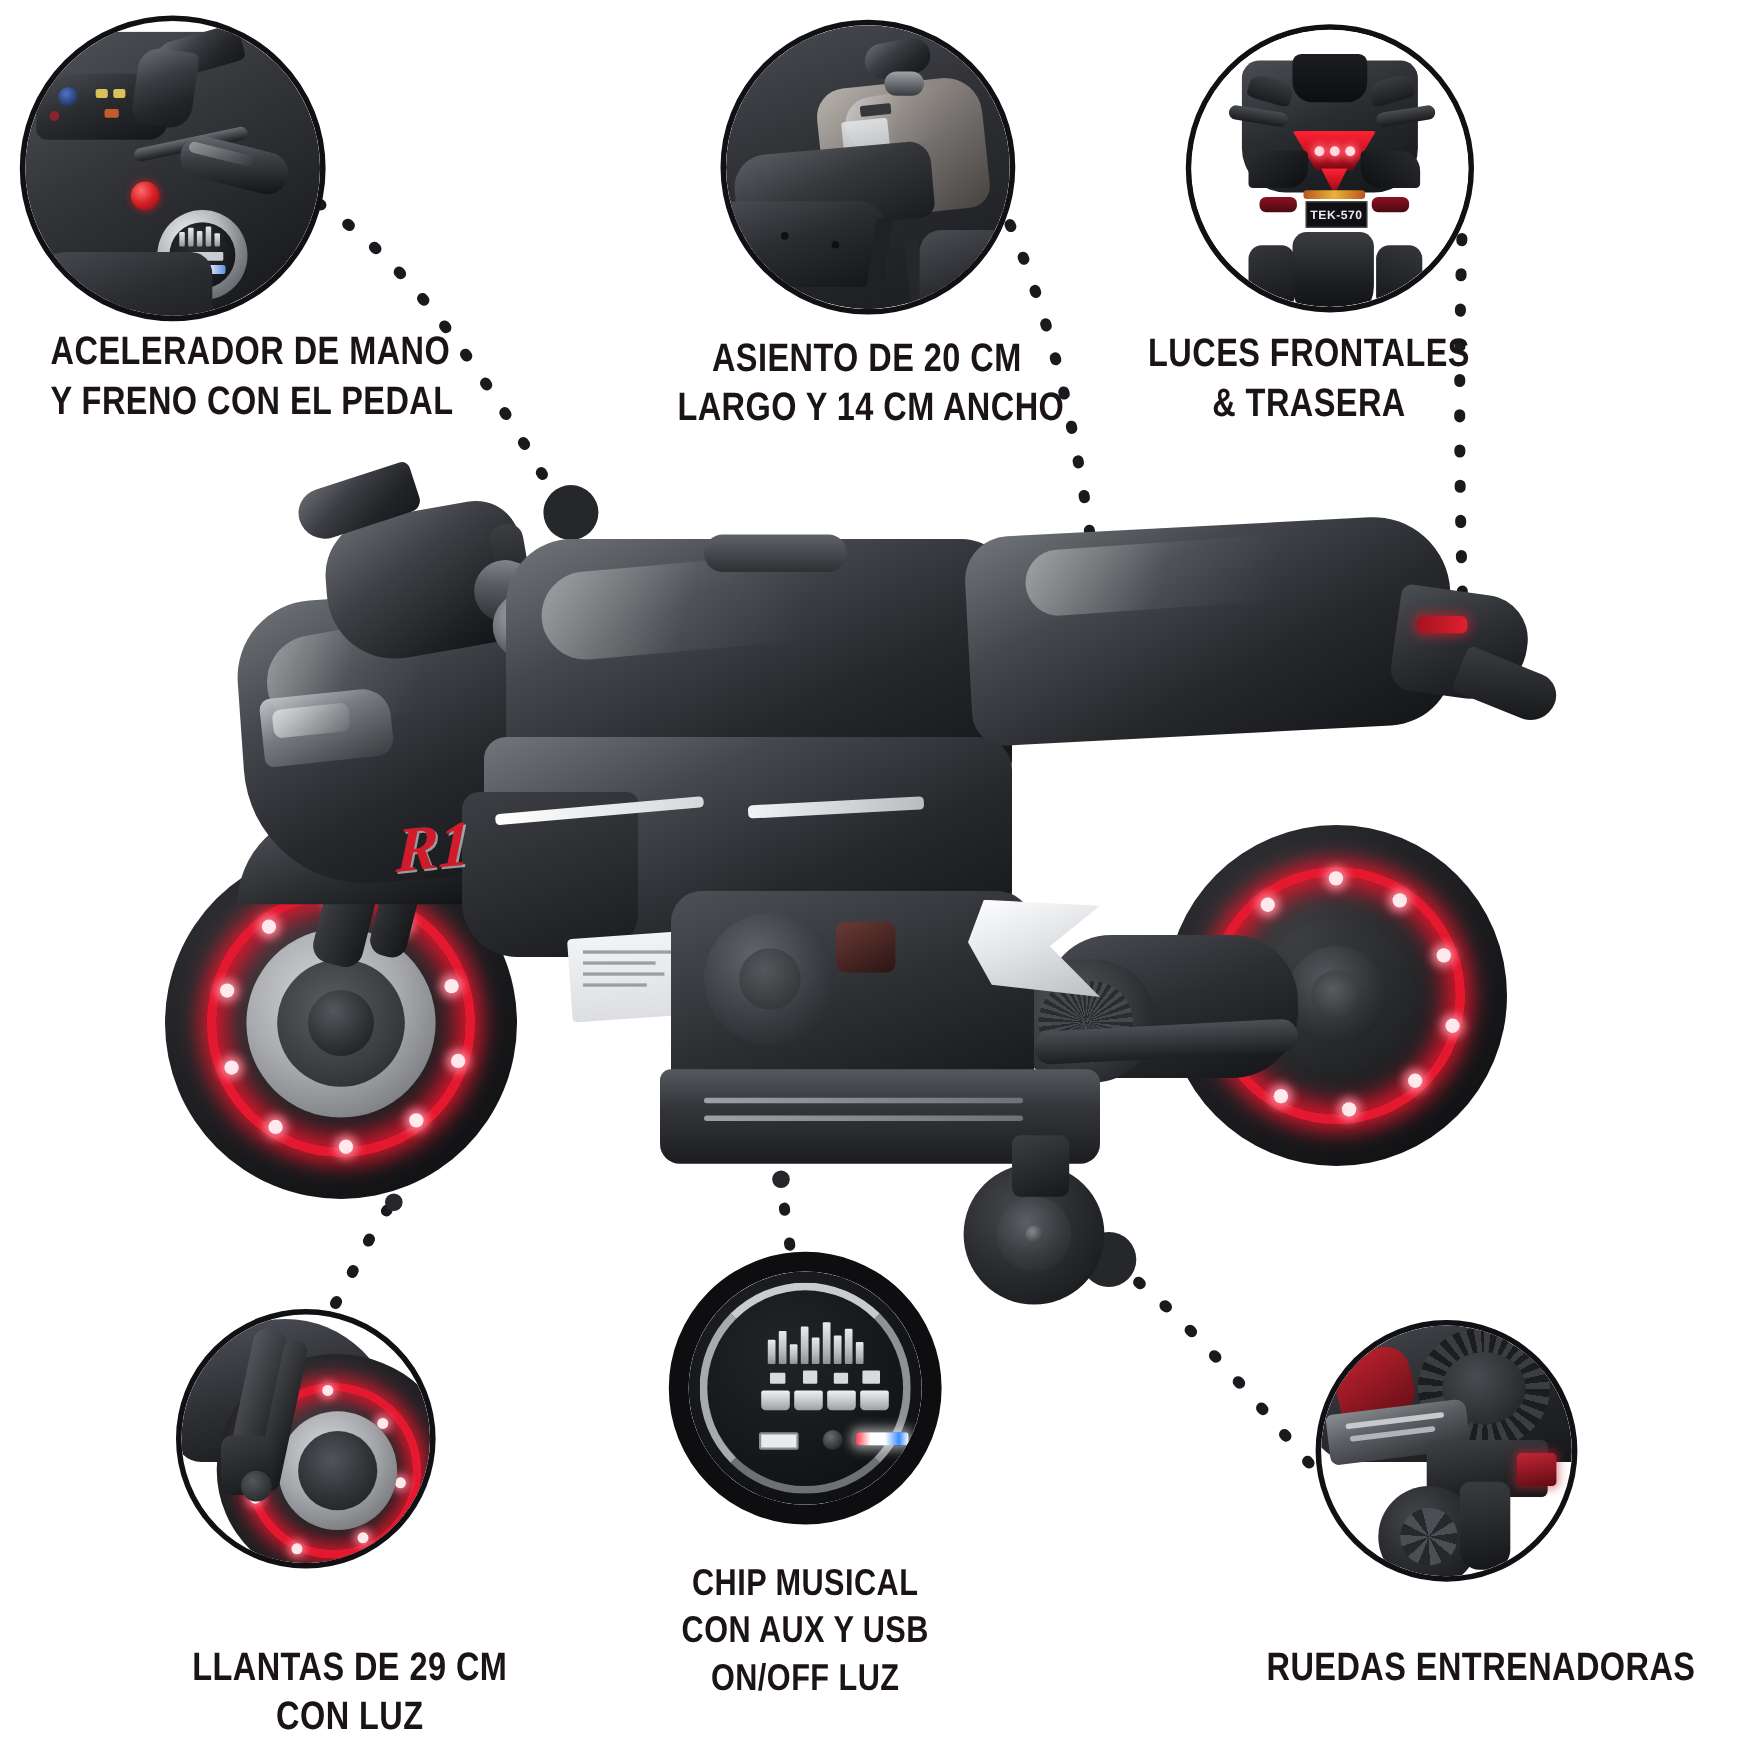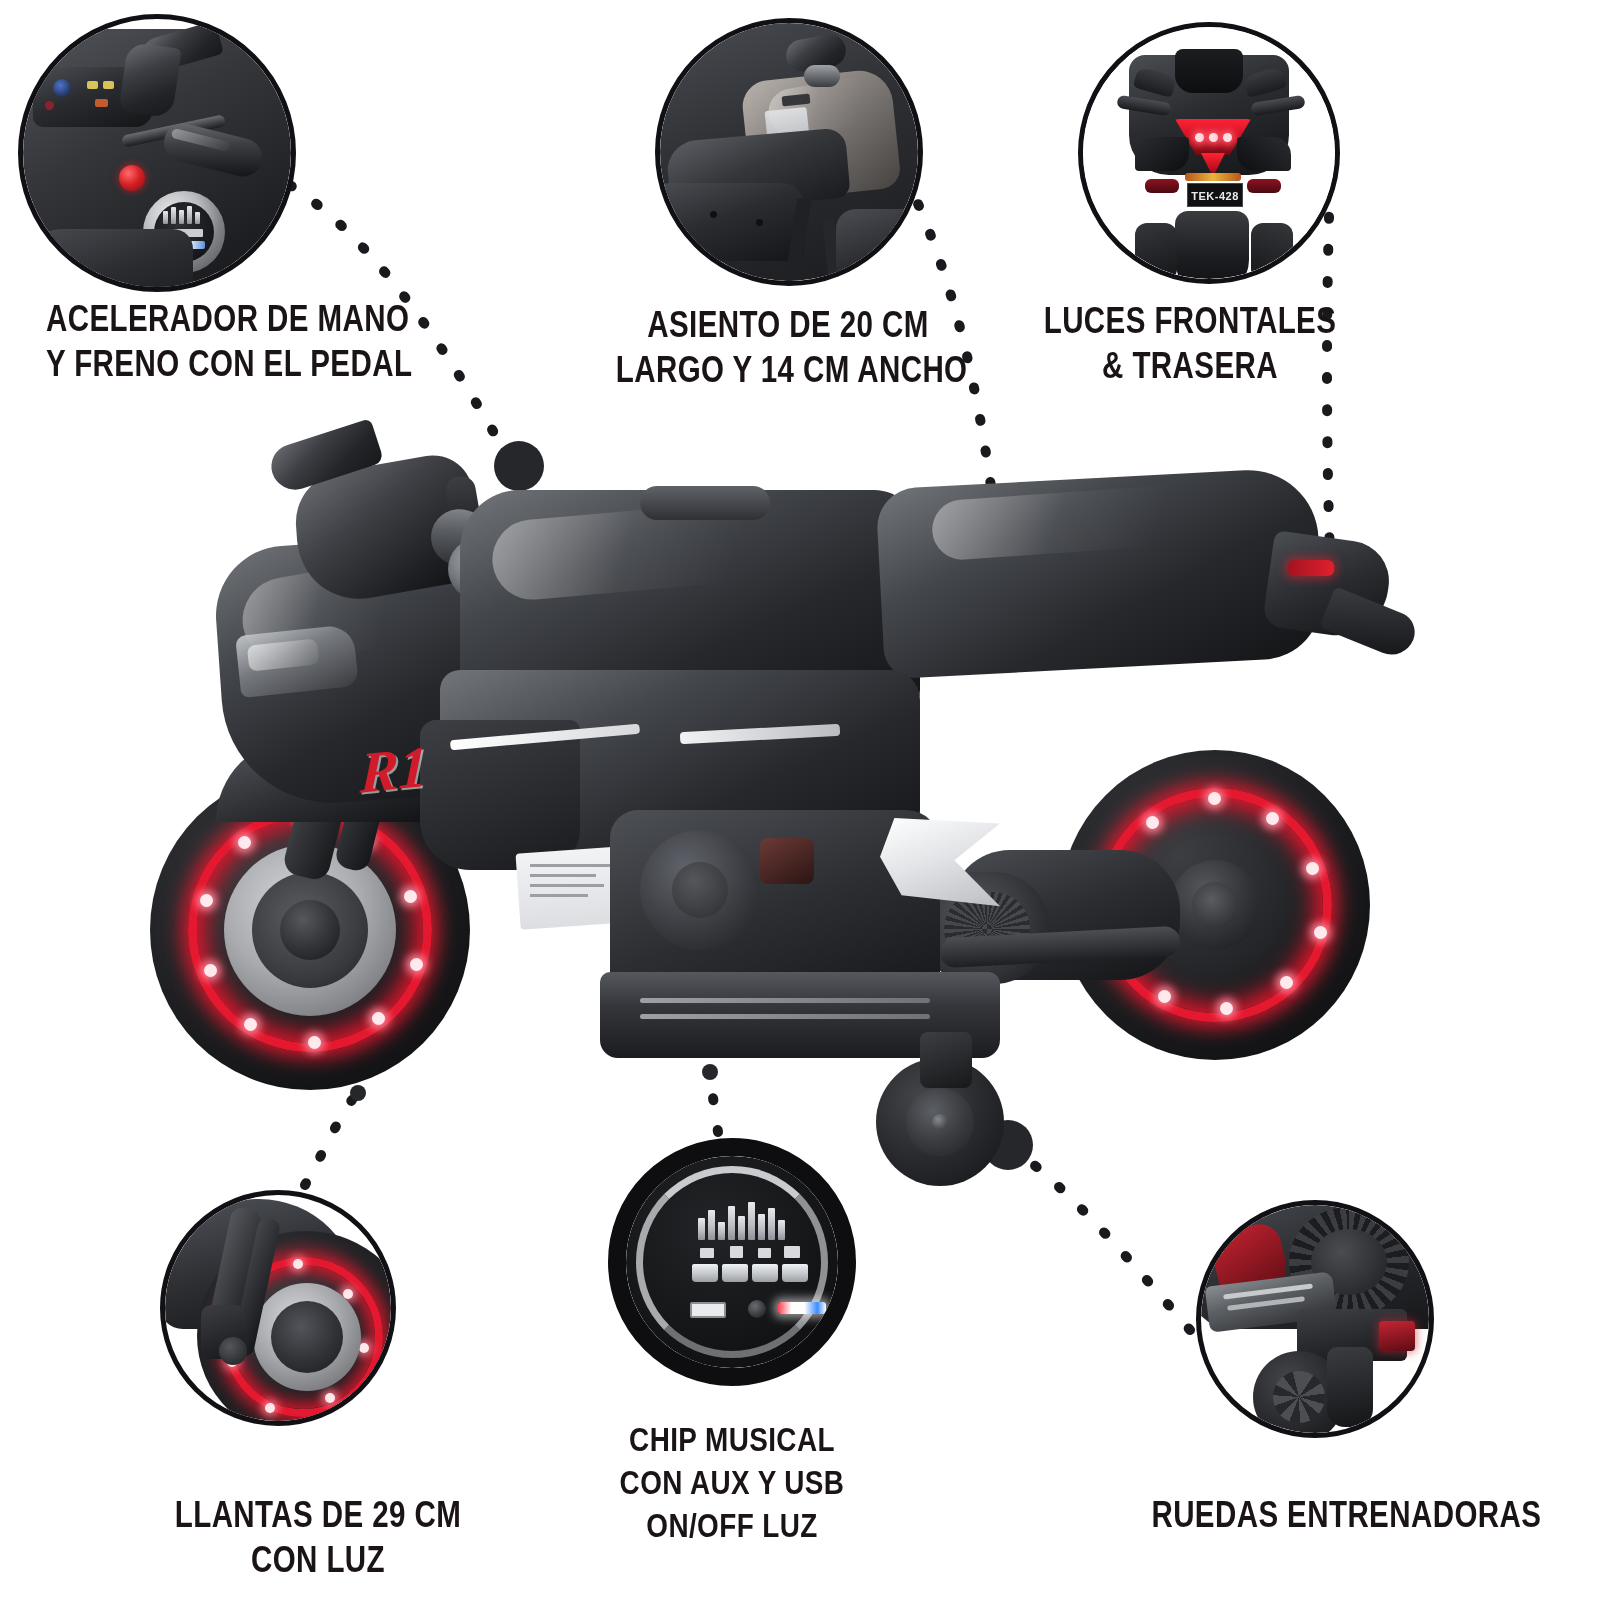--- a/index.html
+++ b/index.html
@@ -371,21 +371,21 @@
            background:linear-gradient(220deg,#2a2c30,#0d0e10);"></div>
 
       <div style="position:absolute; left:102px; top:146px; width:56px; height:8px; border-radius:3px;
            background:linear-gradient(90deg,#b9561c,#e8b43a,#b9561c);"></div>
 
       <div style="position:absolute; left:62px; top:152px; width:34px; height:14px; border-radius:6px;
            background:linear-gradient(180deg,#8d1220,#4a0a11);"></div>
       <div style="position:absolute; left:164px; top:152px; width:34px; height:14px; border-radius:6px;
            background:linear-gradient(180deg,#8d1220,#4a0a11);"></div>
 
-      <div class="plate" style="left:104px; top:156px; width:56px; height:24px; font-size:11px; line-height:24px;">TEK-428</div>
+      <div class="plate" style="left:104px; top:156px; width:56px; height:24px; font-size:11px; line-height:24px;">TEK-570</div>
 
       <div style="position:absolute; left:92px; top:184px; width:74px; height:86px; border-radius:14px 14px 40px 40px;
            background:linear-gradient(180deg,#3a3c40 0%,#1c1d20 55%,#0c0d0f 100%);"></div>
 
       <div style="position:absolute; left:52px; top:196px; width:42px; height:58px; border-radius:12px;
            background:linear-gradient(160deg,#35373b,#141517);"></div>
       <div style="position:absolute; left:168px; top:196px; width:42px; height:58px; border-radius:12px;
            background:linear-gradient(200deg,#35373b,#141517);"></div>
     </div>
   </div>

